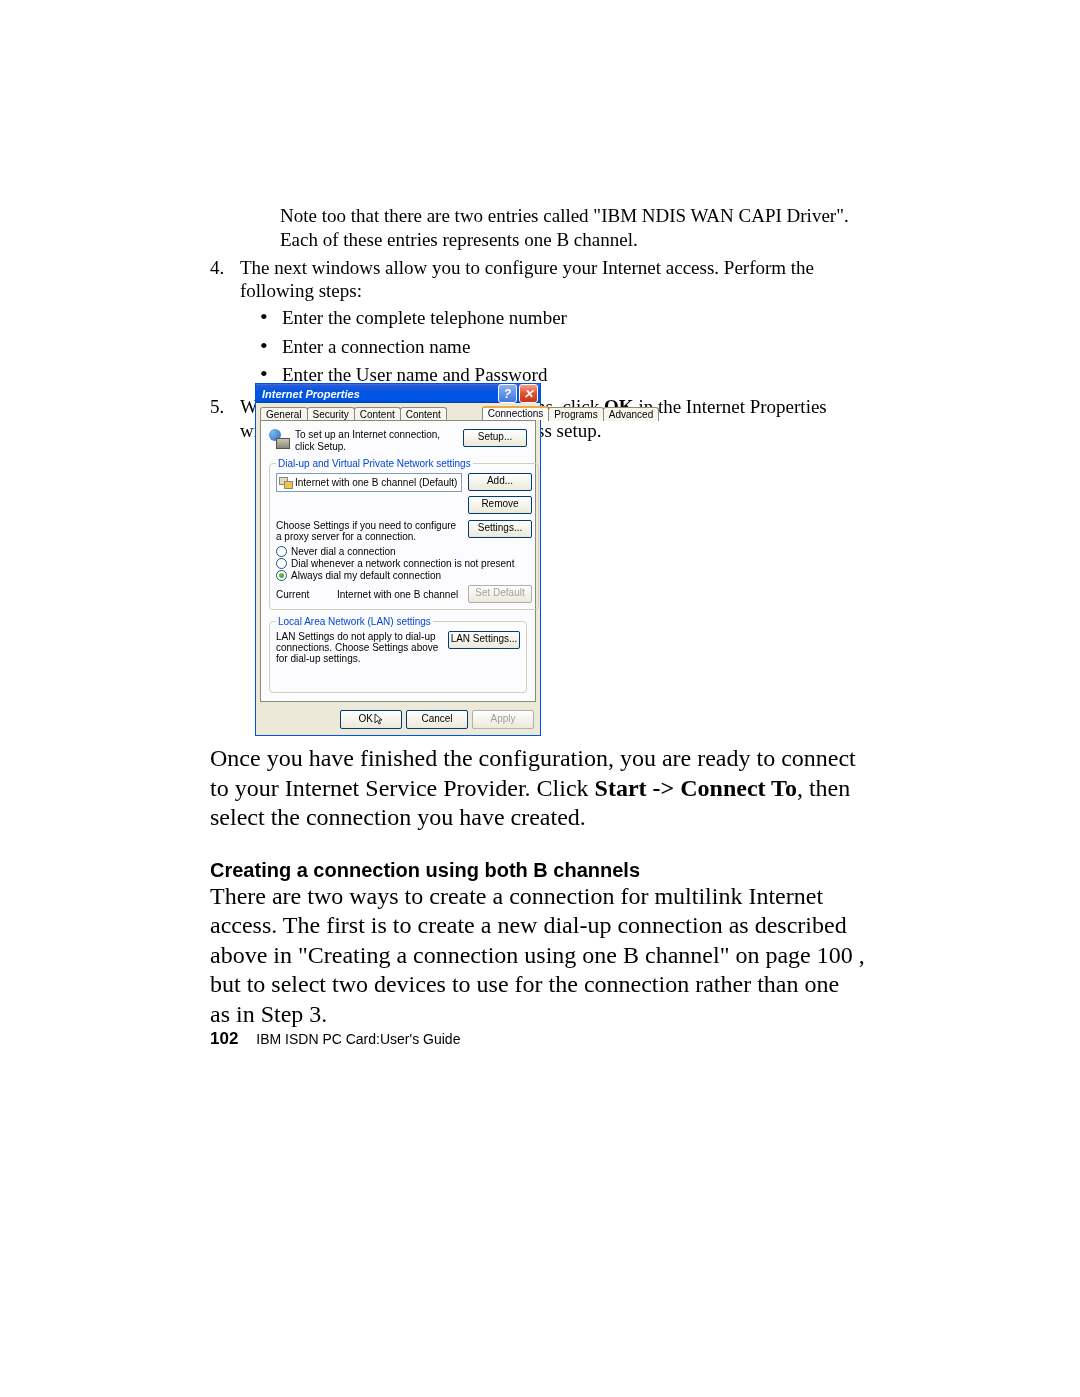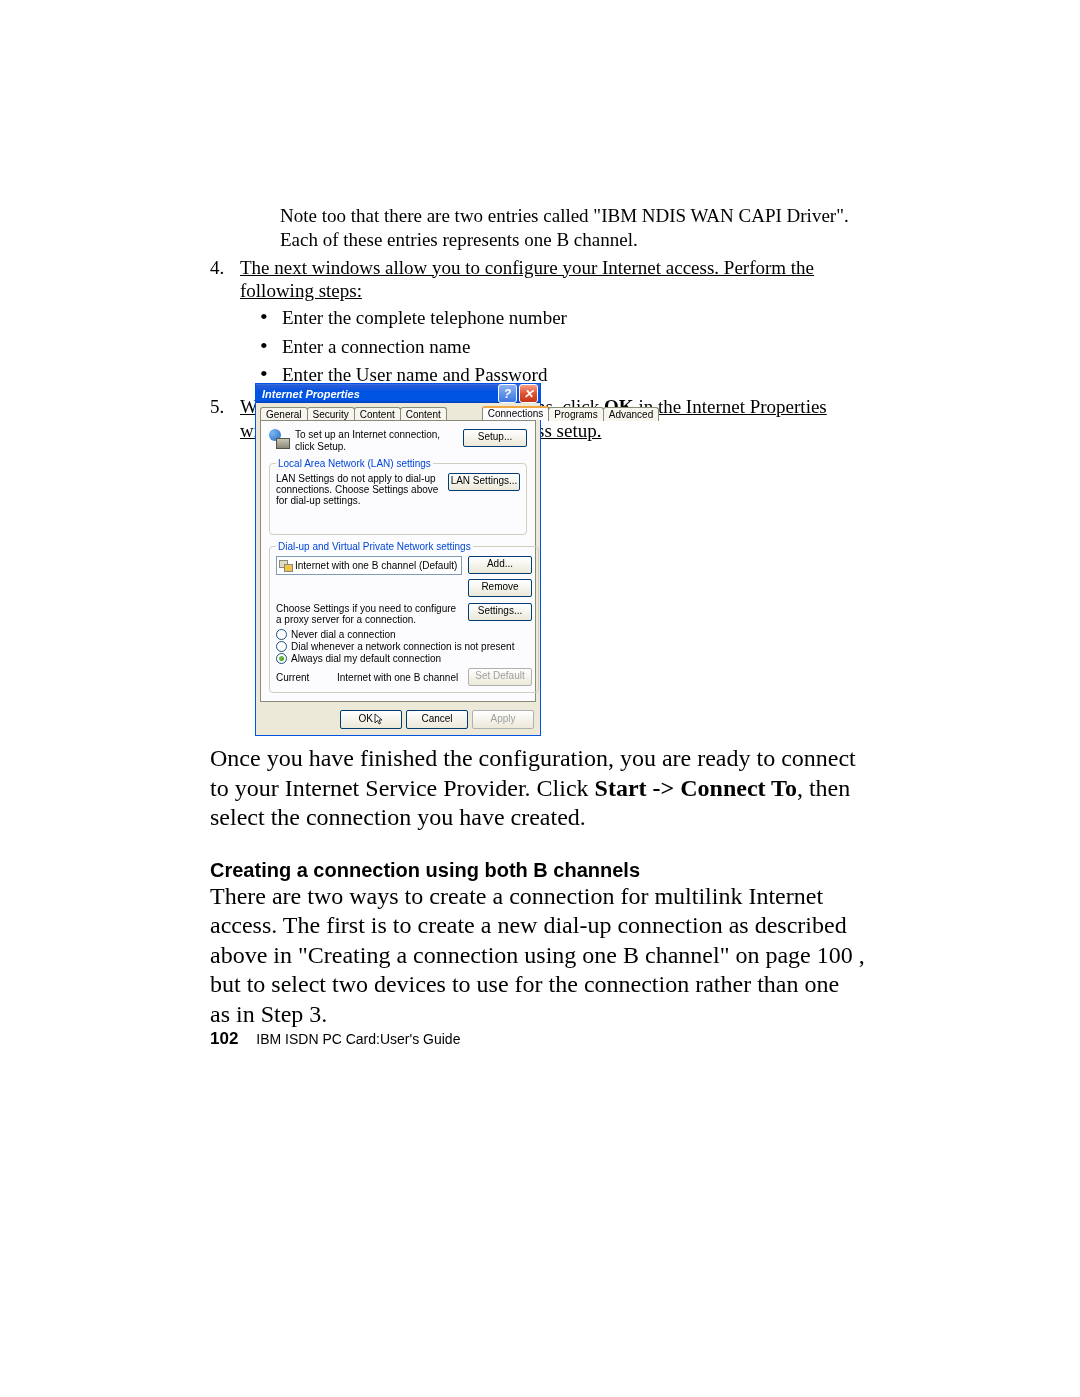--- a/index.html
+++ b/index.html
@@ -26,21 +26,21 @@
   .ol-item {
     display: flex;
     font-size: 19px;
     line-height: 1.25;
     margin-bottom: 3px;
   }
   .ol-item .num {
     width: 30px;
     flex-shrink: 0;
   }
-  .ol-item .txt { flex: 1; text-decoration: underline; }
+  .ol-item .txt { flex: 1; }
   .sub-list {
     padding-left: 50px;
     font-size: 19px;
     line-height: 1.3;
   }
   .sub-list .bullet-row {
     display: flex;
   }
   .sub-list .b {
     width: 22px;
@@ -319,29 +319,20 @@
 
     <div class="tab-panel">
       <div class="row" style="align-items:flex-start">
         <span class="icon-globe">
           <span class="world"></span>
             <span class="mon"></span>
         </span>
         <span style="flex:1; font-size:10px; line-height:1.15">To set up an Internet connection, click Setup.</span>
         <span class="xp-btn" style="width:62px; height:16px; line-height:14px">Setup...</span>
       </div>
-
-      <fieldset class="xp">
-        <legend>Local Area Network (LAN) settings</legend>
-        <div class="row" style="align-items:flex-start">
-          <span style="flex:1; font-size:10px; line-height:1.1">LAN Settings do not apply to dial-up connections. Choose Settings above for dial-up settings.</span>
-          <span class="xp-btn" style="width:70px; height:16px; line-height:14px">LAN Settings...</span>
-        </div>
-        <div style="height:22px"></div>
-      </fieldset>
 
       <fieldset class="xp">
         <legend>Dial-up and Virtual Private Network settings</legend>
         <div class="row" style="align-items:flex-start">
           <div class="listbox">
             <span class="icon-conn"></span>
             <span>Internet with one B channel (Default)</span>
           </div>
           <div style="display:flex; flex-direction:column; gap:5px; margin-left:auto">
             <span class="xp-btn" style="width:62px; height:16px; line-height:14px">Add...</span>
@@ -370,20 +361,29 @@
               <span>Always dial my default connection</span>
           </div>
         </div>
 
         <div class="row" style="margin-top:4px">
           <span style="width:55px; font-size:10px">Current</span>
           <span style="flex:1; font-size:10px">Internet with one B channel</span>
           <span class="xp-btn disabled" style="width:62px; height:16px; line-height:14px">Set Default</span>
         </div>
       </fieldset>
+
+      <fieldset class="xp">
+        <legend>Local Area Network (LAN) settings</legend>
+        <div class="row" style="align-items:flex-start">
+          <span style="flex:1; font-size:10px; line-height:1.1">LAN Settings do not apply to dial-up connections. Choose Settings above for dial-up settings.</span>
+          <span class="xp-btn" style="width:70px; height:16px; line-height:14px">LAN Settings...</span>
+        </div>
+        <div style="height:22px"></div>
+      </fieldset>
     </div>
 
     <div class="bottom-btns">
       <span class="xp-btn">
         <span>OK</span>
         <svg width="10" height="12" viewBox="0 0 10 12" style="vertical-align:-3px; margin-left:-2px">
           <path d="M1 1 L1 10 L3.5 7.5 L5 11 L6.5 10.3 L5 7 L8 7 Z" fill="#fff" stroke="#000" stroke-width="0.8"></path>
         </svg>
       </span>
       <span class="xp-btn">Cancel</span>

